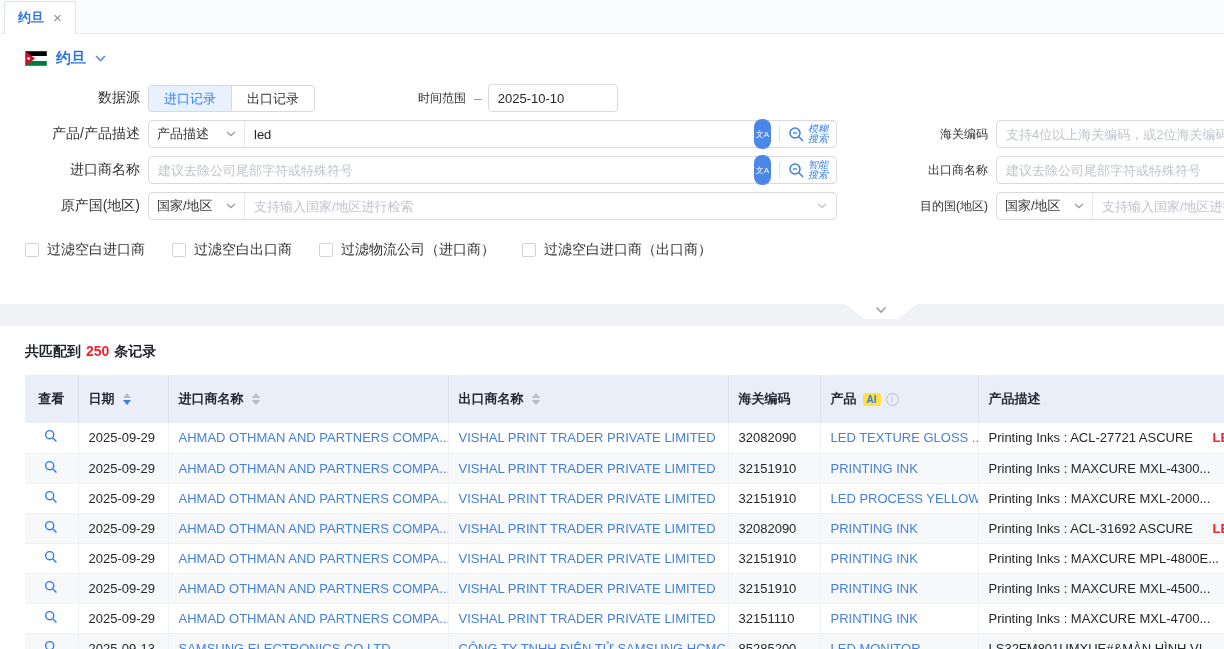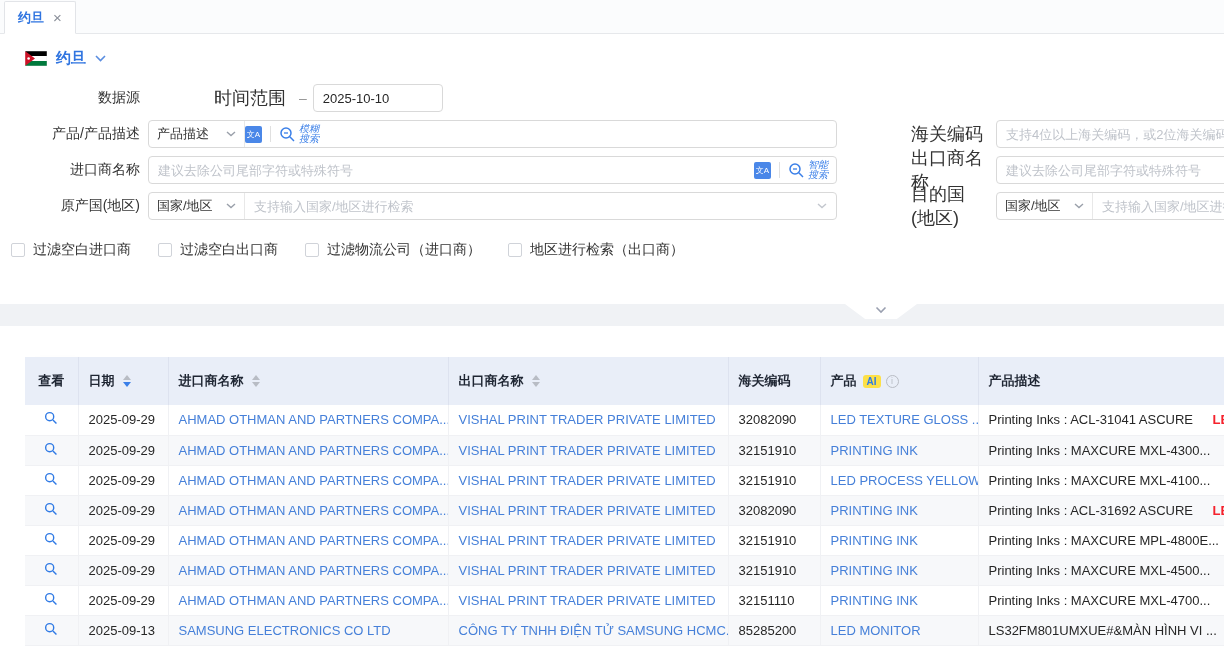--- a/index.html
+++ b/index.html
@@ -15,49 +15,49 @@
          font-size:13px; color:#2f74e0; font-weight:bold; margin-bottom:-1px; }
   .tab-close { color:#8a8f99; font-size:15px; font-weight:normal; cursor:pointer; }
   
   .country-row { display:flex; align-items:center; gap:9px; padding:15px 0 8px 25px; }
   .country-name { color:#2f74e0; font-weight:bold; font-size:15px; }
   
   .update-range { text-align:right; padding-right:8px; font-size:13px; color:#333; height:18px; }
   .update-range b { color:#f07b16; font-weight:bold; }
   .form-row { display:flex; align-items:center; height:28px; margin-top:8px; padding-left:25px; }
   .lbl  { width:115px; text-align:right; color:#333; flex:none; font-size:14px; }
-  .rlbl { width:77px;  color:#333; flex:none; margin-left:74px; font-size:18px; }
+  .rlbl { width:77px;  text-align:right; color:#333; flex:none; margin-left:74px; font-size:12px; }
   .fld { margin-left:8px; flex:none; }
   
   .seg { display:inline-flex; border:1px solid #d9d9d9; border-radius:3px; overflow:hidden; height:27px; background:#fff; }
   .seg-item { padding:0 15px; line-height:25px; font-size:13px; color:#333; background:#fff; cursor:pointer; }
   .seg-item + .seg-item { border-left:1px solid #d9d9d9; }
   .seg-item.active { background:#e8f2ff; color:#3a7fe8; }
   
   .date-group { display:flex; align-items:center; gap:6px; }
   .date-box { width:130px; height:28px; border:1px solid #d9d9d9; border-radius:4px; display:flex;
               align-items:center; justify-content:space-between; padding:0 9px; font-size:13px; background:#fff; flex:none; }
   .date-dash { color:#999; }
   
   .input-group { width:689px; height:28px; border:1px solid #d9d9d9; border-radius:4px; display:flex;
                  align-items:center; background:#fff; }
   .select-part { width:96px; height:100%; padding:0 8px; display:flex; align-items:center;
                  justify-content:space-between; font-size:13px; color:#333; border-right:1px solid #e8e8e8; flex:none; cursor:pointer; }
   .grp-input { flex:1; min-width:0; border:none; outline:none; font-size:13px; padding:0 9px; color:#262626; background:transparent; }
   input::placeholder { color:#bfc3ca; }
-  .icon-translate { width:17px; height:17px; background:#4a87e8; color:#fff; border-radius:2px; font-size:8px;
+  .icon-translate { width:17px; height:30px; background:#4a87e8; color:#fff; border-radius:8px; font-size:8px;
                     display:flex; align-items:center; justify-content:center; flex:none; cursor:pointer; }
   .vdiv { width:1px; height:16px; background:#e0e0e0; margin:0 8px; flex:none; }
   .search-act { display:flex; align-items:center; gap:3px; padding-right:8px; color:#3a7fe8; cursor:pointer; flex:none; }
   .stacked { font-size:10px; line-height:10px; color:#3a7fe8;font-style:italic; }
   .r-input { width:420px; height:28px; border:1px solid #d9d9d9; border-radius:4px; padding:0 9px;
              font-size:13px; color:#262626; outline:none; flex:none; }
   .r-group { width:420px; height:28px; border:1px solid #d9d9d9; border-radius:4px; display:flex; align-items:center; flex:none; background:#fff; }
   
-  .checkbox-row { display:flex; align-items:center; padding-left:11px; margin-top:21px; font-size:14px; color:#333; }
+  .checkbox-row { display:flex; align-items:center; padding-left:25px; margin-top:21px; font-size:14px; color:#333; }
   .cb-item { display:flex; align-items:center; margin-right:27px; cursor:pointer; }
   .cb { width:14px; height:14px; border:1px solid #d0d3d9; border-radius:2px; background:#fff; margin-right:8px; flex:none; }
   
   .panel-bottom { height:23px; margin-top:22px; }
   .gray-band { height:22px; background:#f0f2f5; position:relative; }
   .collapse-handle { position:absolute; left:845px; top:0; width:72px; height:15px; background:#fff;
                      clip-path:polygon(0 0,100% 0,72% 100%,28% 100%); display:flex; align-items:flex-start;
                      justify-content:center; cursor:pointer; }
   
   .results { background:#fff; padding-top:17px; }
@@ -117,38 +117,45 @@
         <path d="M1 1 L5.5 5.5 L10 1" fill="none" stroke="#5a8de0" stroke-width="1.6"></path>
       </svg>
   </span>
 </div>
 
 <div class="filter-panel">
 
 
   <div class="form-row">
     <div class="lbl">数据源</div>
+    <div class="fld">
+      <div class="seg">
+        <div class="seg-item active">进口记录</div>
+        <div class="seg-item">出口记录</div>
+      </div>
+    </div>
     <div class="rlbl">时间范围</div>
     <div class="fld date-group">
       <span class="date-dash">–</span>
       <div class="date-box">
         <span>2025-10-10</span>
       </div>
     </div>
   </div>
 
   <div class="form-row">
     <div class="lbl">产品/产品描述</div>
     <div class="fld input-group">
       <div class="select-part">
         <span>产品描述</span>
         <svg width="10" height="6" viewBox="0 0 10 6">
             <path d="M1 1 L5 4.5 L9 1" fill="none" stroke="#9aa0aa" stroke-width="1.4"></path>
           </svg>
       </div>
+      <input class="grp-input" value="led" style="">
       <span class="icon-translate">文A</span>
       <span class="vdiv"></span>
       <span class="search-act">
         <svg width="17" height="17" viewBox="0 0 17 17">
             <circle cx="7" cy="7" r="5" fill="none" stroke="#3a7fe8" stroke-width="1.5"></circle>
             <line x1="10.8" y1="10.8" x2="15" y2="15" stroke="#3a7fe8" stroke-width="1.5"></line>
             <line x1="5" y1="7" x2="9" y2="7" stroke="#3a7fe8" stroke-width="1.3"></line>
           </svg>
         <span class="stacked"><span>模糊</span><br><span>搜索</span></span>
       </span>
@@ -210,36 +217,39 @@
     <span class="cb-item">
         <span class="cb"></span>
         <span>过滤空白出口商</span>
       </span>
     <span class="cb-item">
         <span class="cb"></span>
         <span>过滤物流公司（进口商）</span>
       </span>
     <span class="cb-item">
         <span class="cb"></span>
-        <span>地区进行检索（出口商）</span>
+        <span>过滤空白进口商（出口商）</span>
       </span>
   </div>
 
   <div class="panel-bottom"></div>
 </div>
 
 <div class="gray-band">
   <div class="collapse-handle">
     <svg width="12" height="8" viewBox="0 0 12 8" style="margin-top:2px;">
         <path d="M1.5 1.5 L6 6 L10.5 1.5" fill="none" stroke="#9aa0b0" stroke-width="1.6"></path>
       </svg>
   </div>
 </div>
 
 <div class="results">
+  <div class="summary">
+    <span>共匹配到</span><span class="count">250</span><span>条记录</span>
+  </div>
 
   <table>
     <colgroup>
       <col class="c-view">
         <col class="c-date">
         <col class="c-imp">
         <col class="c-exp">
         <col class="c-hs">
         <col class="c-prod">
         <col class="c-desc">
@@ -291,21 +301,21 @@
               <svg width="14" height="14" viewBox="0 0 16 16">
                 <circle cx="6.5" cy="6.5" r="4.6" fill="none" stroke="#2f7ae5" stroke-width="1.6"></circle>
                 <line x1="10.2" y1="10.2" x2="14.2" y2="14.2" stroke="#2f7ae5" stroke-width="1.6"></line>
               </svg>
             </span></td>
           <td class="c-date">2025-09-29</td>
           <td class="c-imp"><a class="cell-link">AHMAD OTHMAN AND PARTNERS COMPA...</a></td>
           <td class="c-exp"><a class="cell-link">VISHAL PRINT TRADER PRIVATE LIMITED</a></td>
           <td class="c-hs">32082090</td>
           <td class="c-prod"><a class="cell-link">LED TEXTURE GLOSS ...</a></td>
-          <td class="c-desc"><span>Printing Inks : ACL-31041 ASCURE </span><span class="hl">LE</span><span>...</span></td>
+          <td class="c-desc"><span>Printing Inks : ACL-27721 ASCURE </span><span class="hl">LE</span><span>...</span></td>
         </tr>
         <tr class="alt">
           <td class="c-view"><span class="view-btn">
               <svg width="14" height="14" viewBox="0 0 16 16">
                 <circle cx="6.5" cy="6.5" r="4.6" fill="none" stroke="#2f7ae5" stroke-width="1.6"></circle>
                 <line x1="10.2" y1="10.2" x2="14.2" y2="14.2" stroke="#2f7ae5" stroke-width="1.6"></line>
               </svg>
             </span></td>
           <td class="c-date">2025-09-29</td>
           <td class="c-imp"><a class="cell-link">AHMAD OTHMAN AND PARTNERS COMPA...</a></td>
@@ -319,21 +329,21 @@
               <svg width="14" height="14" viewBox="0 0 16 16">
                 <circle cx="6.5" cy="6.5" r="4.6" fill="none" stroke="#2f7ae5" stroke-width="1.6"></circle>
                 <line x1="10.2" y1="10.2" x2="14.2" y2="14.2" stroke="#2f7ae5" stroke-width="1.6"></line>
               </svg>
             </span></td>
           <td class="c-date">2025-09-29</td>
           <td class="c-imp"><a class="cell-link">AHMAD OTHMAN AND PARTNERS COMPA...</a></td>
           <td class="c-exp"><a class="cell-link">VISHAL PRINT TRADER PRIVATE LIMITED</a></td>
           <td class="c-hs">32151910</td>
           <td class="c-prod"><a class="cell-link">LED PROCESS YELLOW...</a></td>
-          <td class="c-desc"><span>Printing Inks : MAXCURE MXL-4100...</span><span class="hl"></span><span></span></td>
+          <td class="c-desc"><span>Printing Inks : MAXCURE MXL-2000...</span><span class="hl"></span><span></span></td>
         </tr>
         <tr class="alt">
           <td class="c-view"><span class="view-btn">
               <svg width="14" height="14" viewBox="0 0 16 16">
                 <circle cx="6.5" cy="6.5" r="4.6" fill="none" stroke="#2f7ae5" stroke-width="1.6"></circle>
                 <line x1="10.2" y1="10.2" x2="14.2" y2="14.2" stroke="#2f7ae5" stroke-width="1.6"></line>
               </svg>
             </span></td>
           <td class="c-date">2025-09-29</td>
           <td class="c-imp"><a class="cell-link">AHMAD OTHMAN AND PARTNERS COMPA...</a></td>

